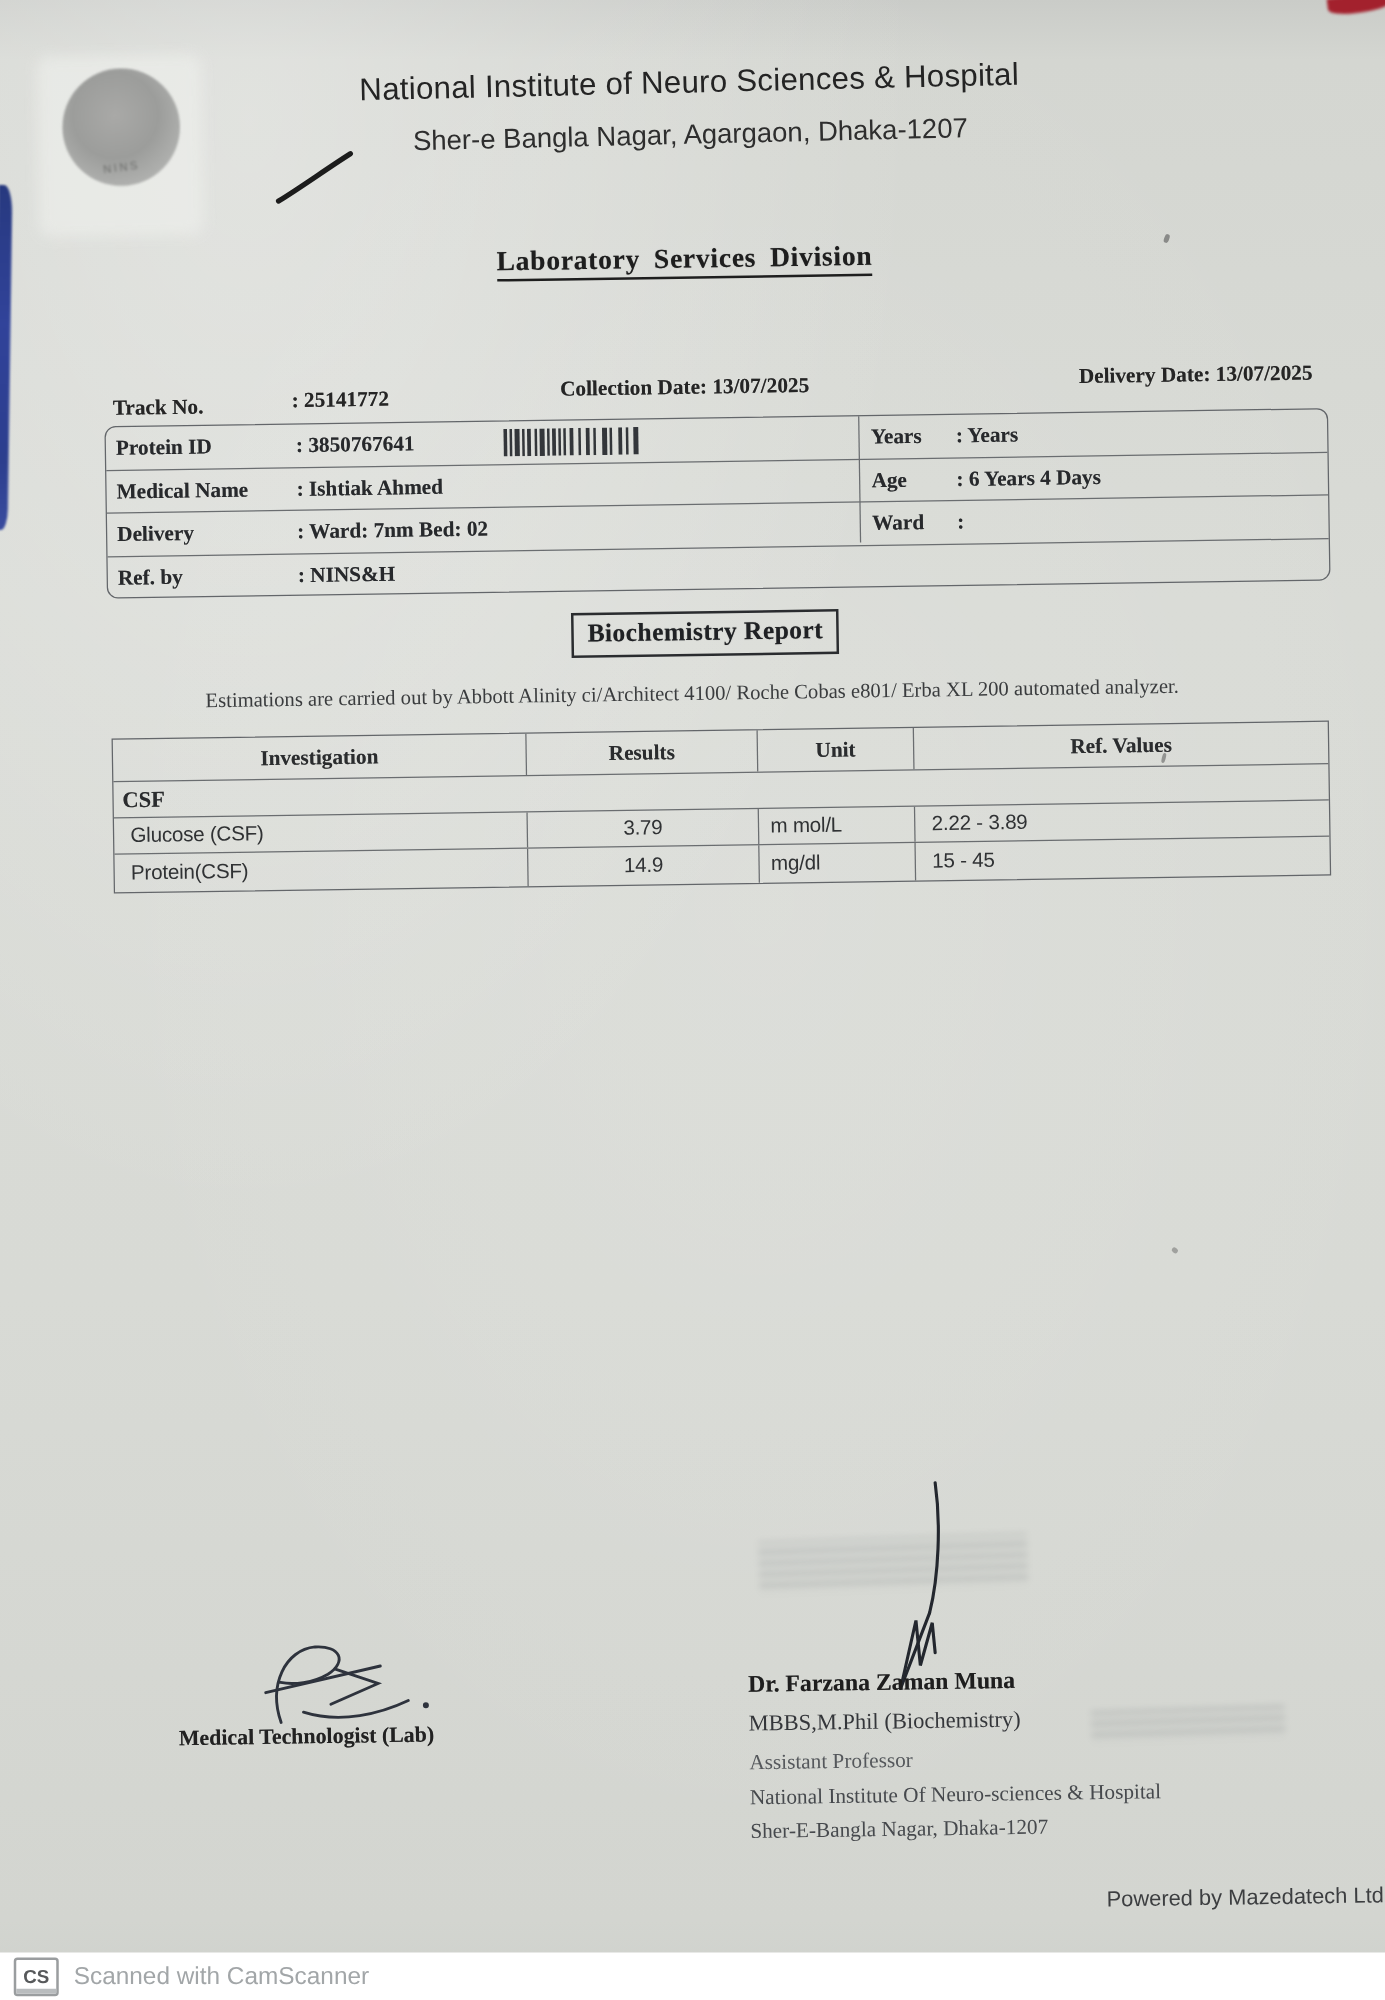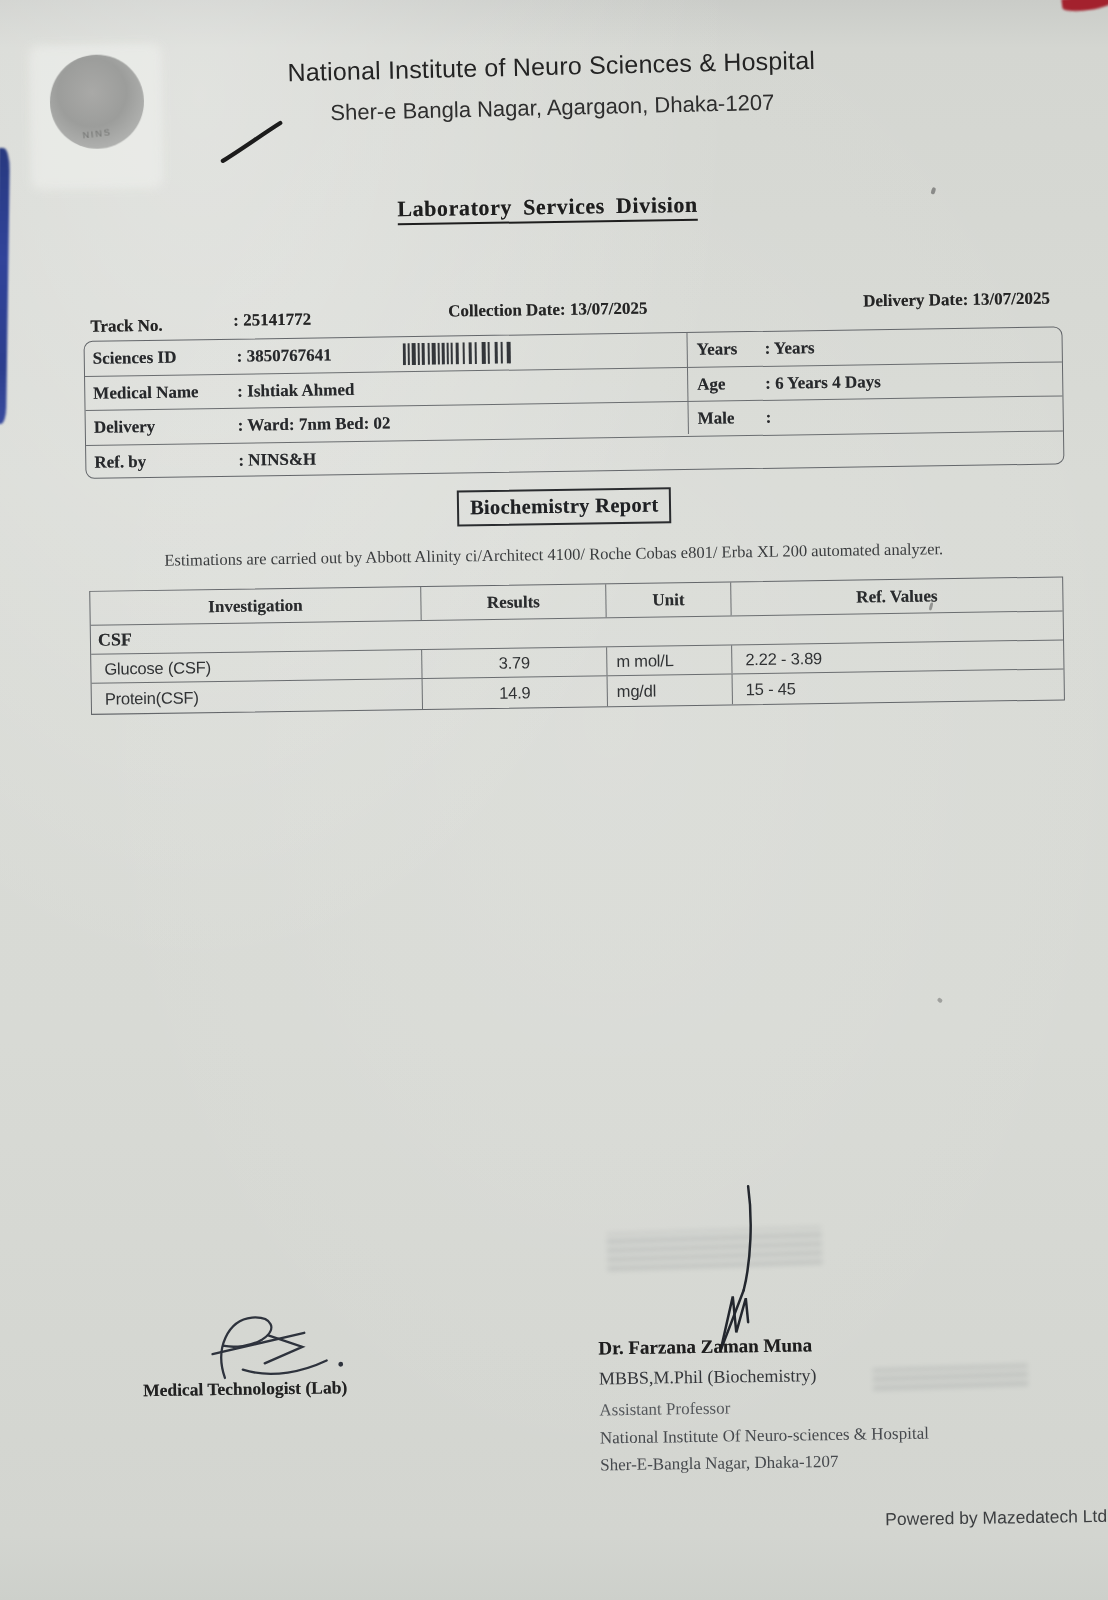--- a/index.html
+++ b/index.html
@@ -115,21 +115,21 @@
       <span class="t-label">Track No.</span>
       <span class="t-value">: 25141772</span>
       <span class="t-coll">Collection Date: 13/07/2025</span>
       <span class="t-del">Delivery Date: 13/07/2025</span>
     </div>
 
     <div class="ptable">
       <div class="pdivider"></div>
 
       <div class="prow">
-        <span class="pl">Sciences ID</span>
+        <span class="pl">Protein ID</span>
         <span class="pv">: 3850767641</span>
         <svg class="barcode" width="120" height="22">
           <g fill="#33363a">
             <rect x="0" y="0" width="3" height="22"></rect>
               <rect x="5" y="0" width="2" height="22"></rect>
             <rect x="9" y="0" width="4" height="22"></rect>
               <rect x="15" y="0" width="2" height="22"></rect>
             <rect x="19" y="0" width="3" height="22"></rect>
               <rect x="25" y="0" width="2" height="22"></rect>
             <rect x="29" y="0" width="4" height="22"></rect>
@@ -153,21 +153,21 @@
 
       <div class="prow">
         <span class="pl">Medical Name</span>
         <span class="pv">: Ishtiak Ahmed</span>
         <span class="pr"><span class="prl">Age</span><span>: 6 Years 4 Days</span></span>
       </div>
 
       <div class="prow">
         <span class="pl">Delivery</span>
         <span class="pv">: Ward: 7nm Bed: 02</span>
-        <span class="pr"><span class="prl">Male</span><span>:</span></span>
+        <span class="pr"><span class="prl">Ward</span><span>:</span></span>
       </div>
 
       <div class="prow">
         <span class="pl">Ref. by</span>
         <span class="pv">: NINS&amp;H</span>
       </div>
     </div>
 
     <div class="rbox">
       <span>Biochemistry Report</span>
@@ -227,14 +227,18 @@
       <div class="doc-degree">MBBS,M.Phil (Biochemistry)</div>
       <div class="doc-role">Assistant Professor</div>
       <div class="doc-org">National Institute Of Neuro-sciences &amp; Hospital</div>
       <div class="doc-addr">Sher-E-Bangla Nagar, Dhaka-1207</div>
     </div>
 
     <div class="powered">Powered by  Mazedatech Ltd</div>
 
   </div>
 
+  <div class="csbar">
+    <div class="csbadge">CS</div>
+    <div class="cstext">Scanned with CamScanner</div>
+  </div>
 
 </div>
 
 </body></html>

